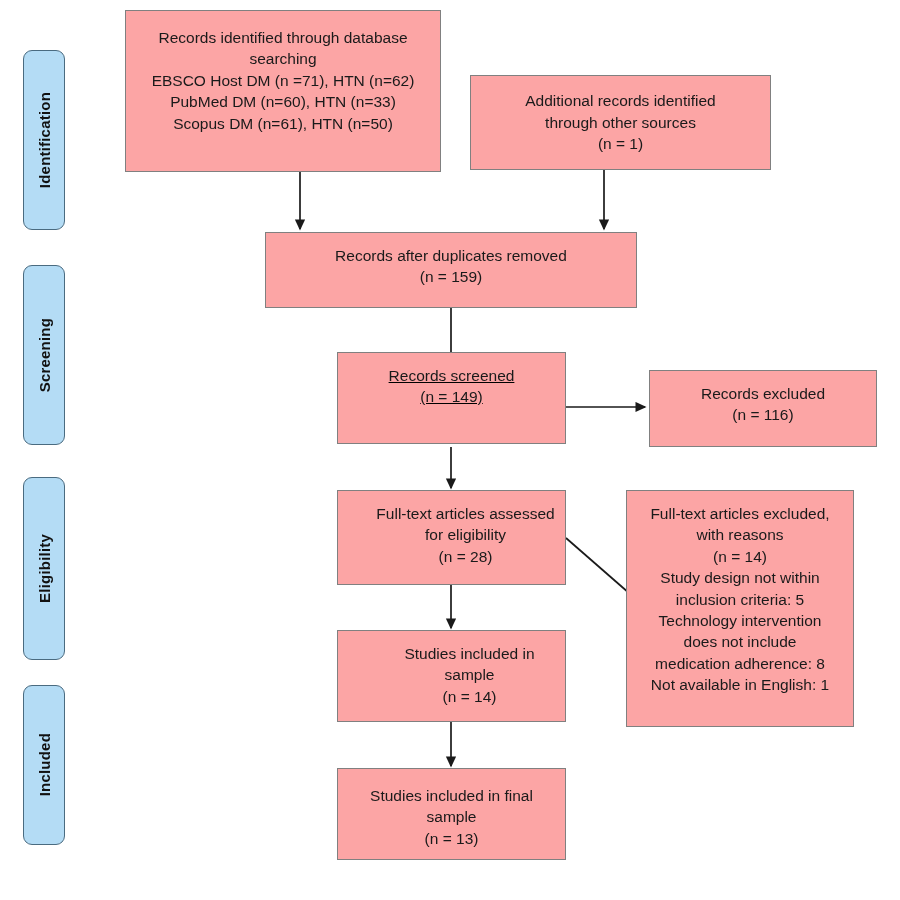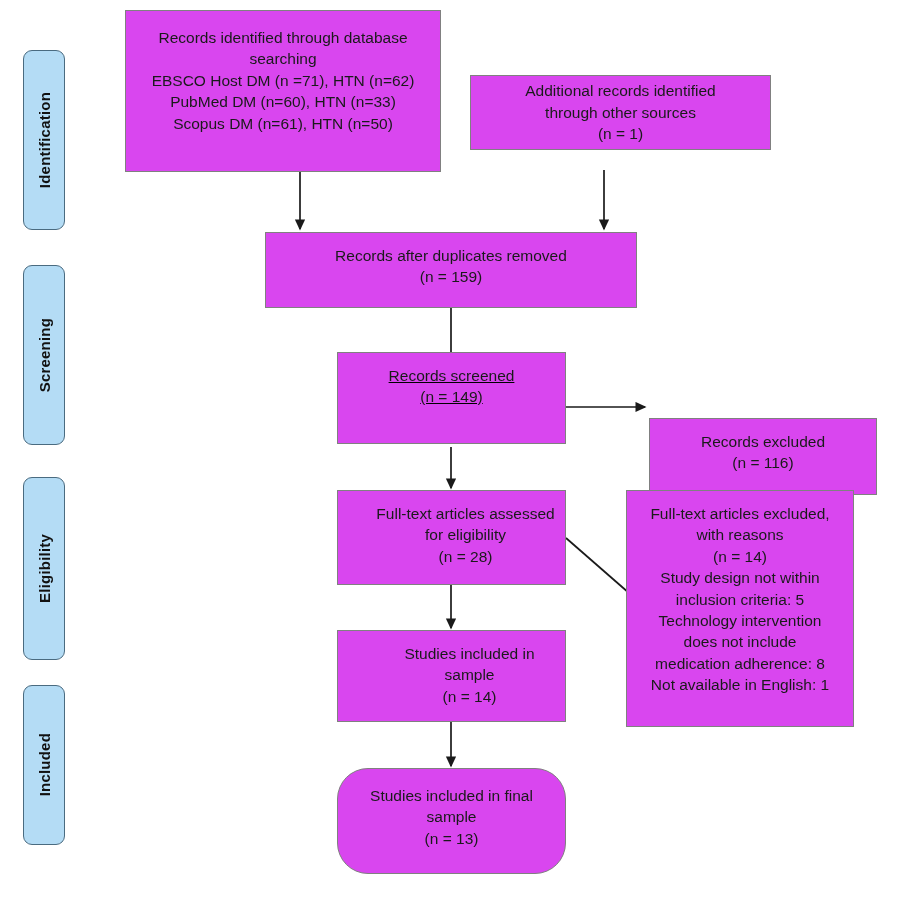--- a/index.html
+++ b/index.html
@@ -34,21 +34,21 @@
     font-weight: bold;
     color: #111111;
     letter-spacing: 0.2px;
     white-space: nowrap;
   }
 
   
   .box {
     position: absolute;
     box-sizing: border-box;
-    background: #d946ef;
+    background: #fca5a5;
     border: 1.3px solid #808080;
     display: flex;
     justify-content: center;
     padding: 0 8px;
   }
   .box-text {
     font-size: 15.5px;
     line-height: 1.38;
     color: #1a1a1a;
     text-align: center;
@@ -115,37 +115,37 @@
   </svg>
 
   <div class="box pad-top-2" style="left:125px; top:10px; width:316px; height:162px;">
     <span class="box-text">Records identified through database
 searching
 EBSCO Host DM (n =71), HTN (n=62)
 PubMed DM (n=60), HTN (n=33)
 Scopus DM (n=61), HTN (n=50)</span>
   </div>
 
-  <div class="box vcenter" style="left:470px; top:75px; width:301px; height:75px;">
+  <div class="box vcenter" style="left:470px; top:75px; width:301px; height:95px;">
     <span class="box-text">Additional records identified
 through other sources
 (n = 1)</span>
   </div>
 
   <div class="box pad-top-1" style="left:265px; top:232px; width:372px; height:76px;">
     <span class="box-text">Records after duplicates removed
 (n = 159)</span>
   </div>
 
   <div class="box pad-top-1" style="left:337px; top:352px; width:229px; height:92px;text-decoration:underline;">
     <span class="box-text">Records screened
 (n = 149)</span>
   </div>
 
-  <div class="box pad-top-1" style="left:649px; top:370px; width:228px; height:77px;margin-top:48px;">
+  <div class="box pad-top-1" style="left:649px; top:370px; width:228px; height:77px;">
     <span class="box-text">Records excluded
 (n = 116)</span>
   </div>
 
   <div class="box pad-top-1" style="left:337px; top:490px; width:229px; height:95px;padding-left:36px;">
     <span class="box-text">Full-text articles assessed
 for eligibility
 (n = 28)</span>
   </div>
 
@@ -159,19 +159,19 @@
 does not include
 medication adherence: 8
 Not available in English: 1</span>
   </div>
 
   <div class="box pad-top-1" style="left:337px; top:630px; width:229px; height:92px;padding-left:44px;">
     <span class="box-text">Studies included in sample
 (n = 14)</span>
   </div>
 
-  <div class="box pad-top-2" style="left:337px; top:768px; width:229px; height:106px;border-radius:31px;">
+  <div class="box pad-top-2" style="left:337px; top:768px; width:229px; height:92px;">
     <span class="box-text">Studies included in final
 sample
 (n = 13)</span>
   </div>
 
 </div>
 
 </body></html>

